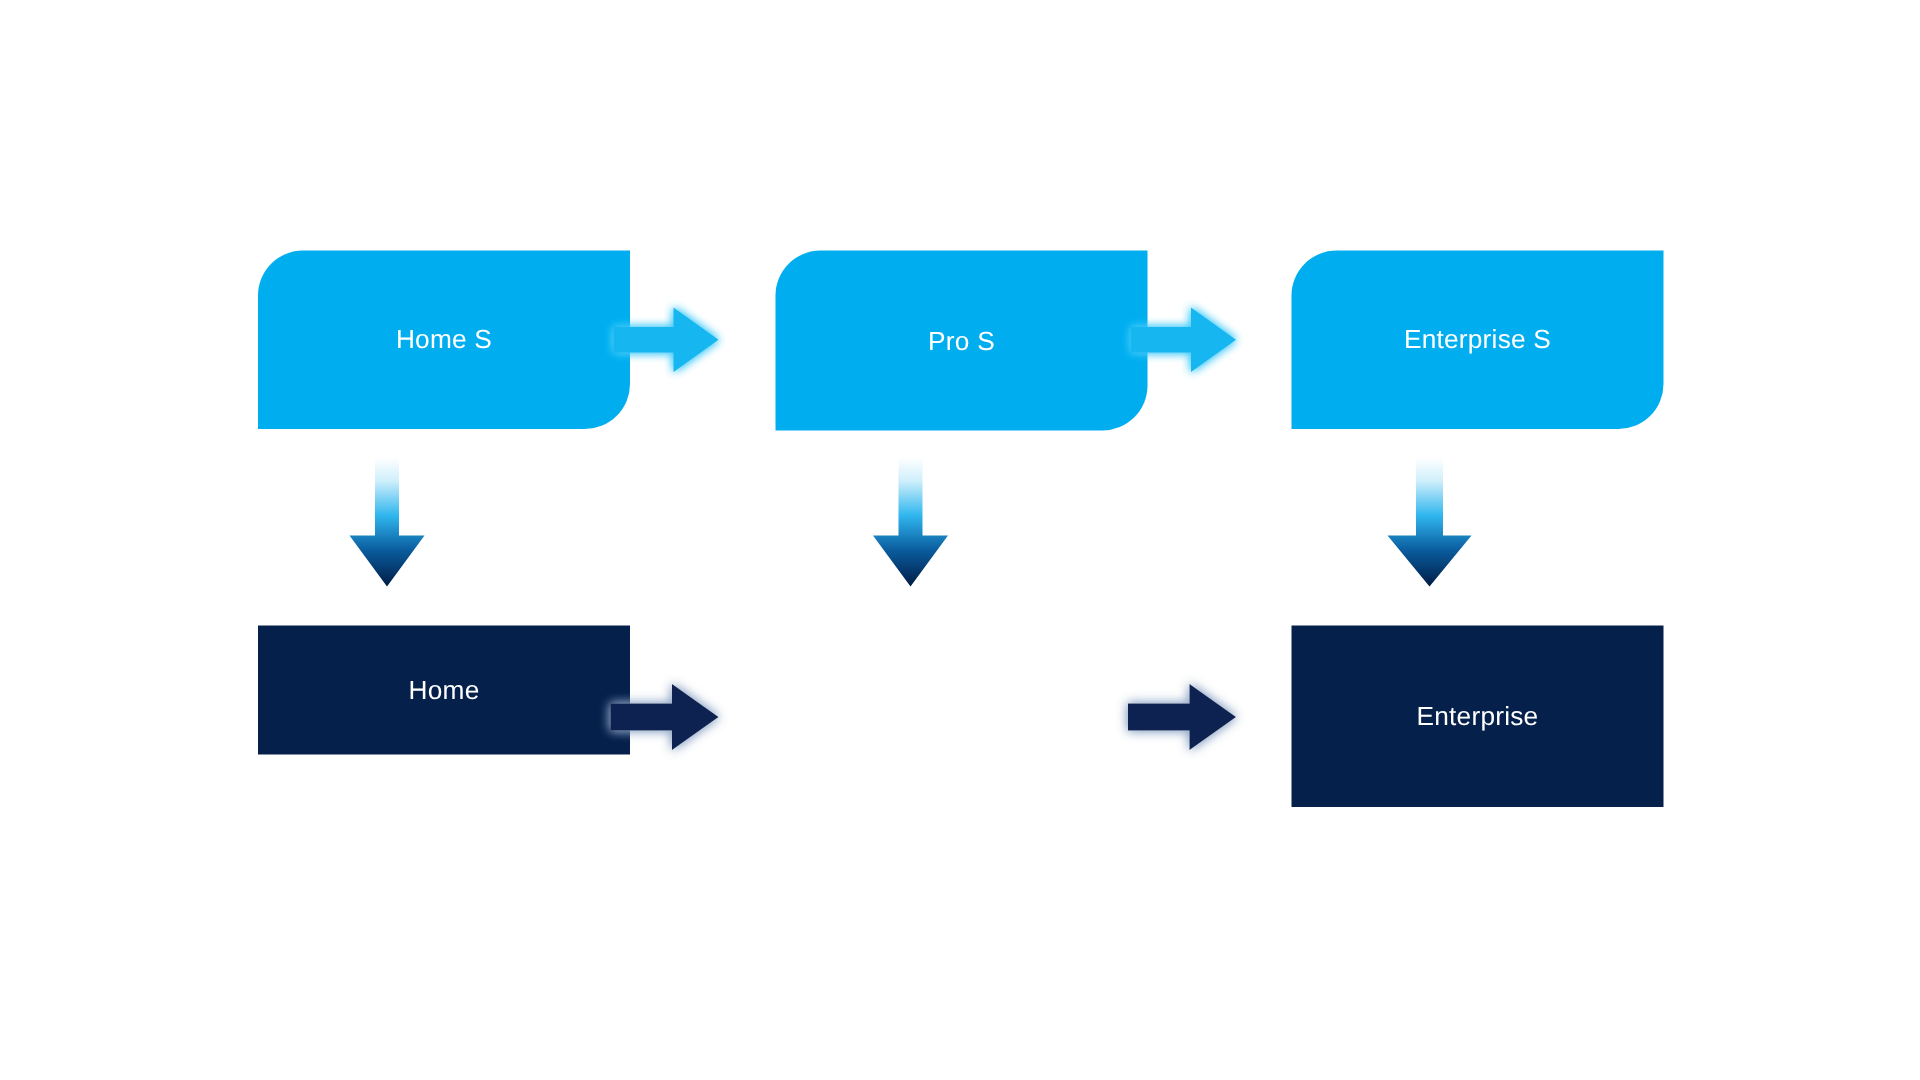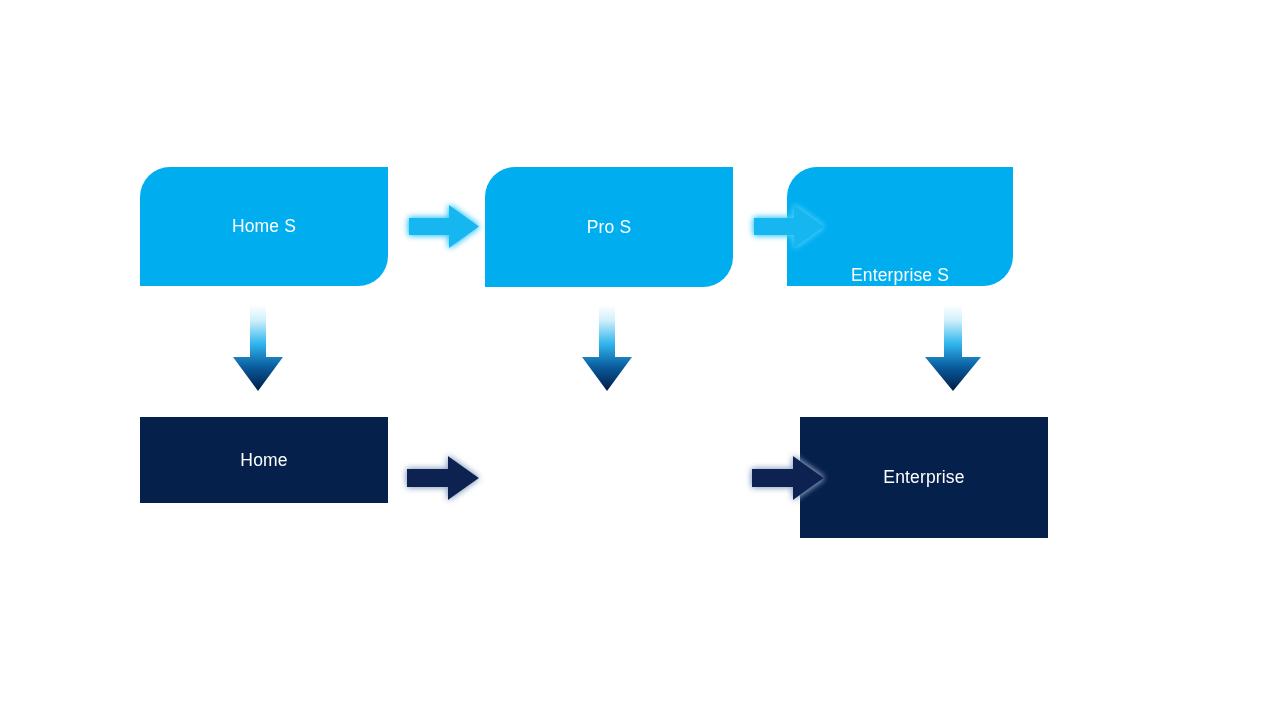--- a/index.html
+++ b/index.html
@@ -23,20 +23,21 @@
     height: 720px;
   }
 
   
   .node {
     position: absolute;
     display: flex;
     align-items: center;
     justify-content: center;
     box-sizing: border-box;
+    margin-left: 32px;
   }
 
   .node-label {
     color: #ffffff;
     font-size: 17.5px;
     font-weight: 400;
     letter-spacing: 0.15px;
     line-height: 1.2;
     text-align: center;
     white-space: nowrap;
@@ -78,21 +79,21 @@
 <div id="canvas">
 
   <div class="node tier-service" style="left:140px; top:167px; width:248px; height:119px;">
     <span class="node-label">Home S</span>
   </div>
 
   <div class="node tier-service" style="left:485px; top:167px; width:248px; height:120px;">
     <span class="node-label">Pro S</span>
   </div>
 
-  <div class="node tier-service" style="left:787px; top:167px; width:226px; height:119px;align-items:flex-end;">
+  <div class="node tier-service" style="left:829px; top:167px; width:248px; height:119px;">
     <span class="node-label">Enterprise S</span>
   </div>
 
   <div class="arrow arrow-h-service" style="left:409px; top:203px; width:70px; height:47px;">
     <svg width="70" height="47" viewBox="0 0 70 47" aria-hidden="true">
       <defs>
         <filter id="glowCyan1" x="-60%" y="-60%" width="220%" height="220%">
           <feGaussianBlur stdDeviation="3.2" result="b"></feGaussianBlur>
           <feFlood flood-color="#45CBFA" flood-opacity="0.95"></feFlood>
           <feComposite in2="b" operator="in" result="g"></feComposite>
@@ -168,21 +169,21 @@
       </defs>
       <path fill="url(#vgrad3)" d="M19,0 L37,0 L37,52 L56,52 L28,86 L0,52 L19,52 Z"></path>
     </svg>
   </div>
 
   <div class="node tier-product" style="left:140px; top:417px; width:248px; height:86px;">
     <span class="node-label">Home</span>
   </div>
 
 
-  <div class="node tier-product" style="left:800px; top:417px; width:248px; height:121px;">
+  <div class="node tier-product" style="left:829px; top:417px; width:248px; height:121px;">
     <span class="node-label">Enterprise</span>
   </div>
 
   <div class="arrow arrow-h-product" style="left:407px; top:454px; width:72px; height:48px;">
     <svg width="72" height="48" viewBox="0 0 72 48" aria-hidden="true">
       <defs>
         <filter id="glowNavy1" x="-60%" y="-60%" width="220%" height="220%">
           <feGaussianBlur stdDeviation="3.4" result="b"></feGaussianBlur>
           <feFlood flood-color="#8FA6C6" flood-opacity="0.85"></feFlood>
           <feComposite in2="b" operator="in" result="g"></feComposite>

